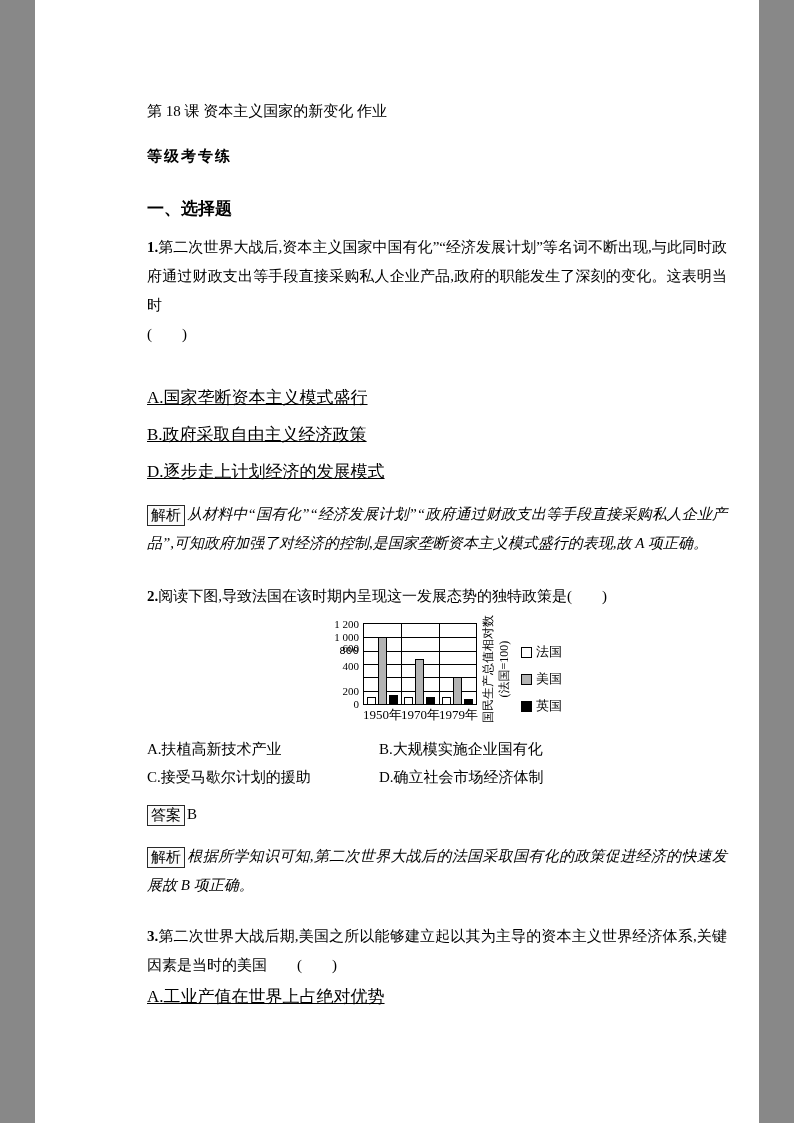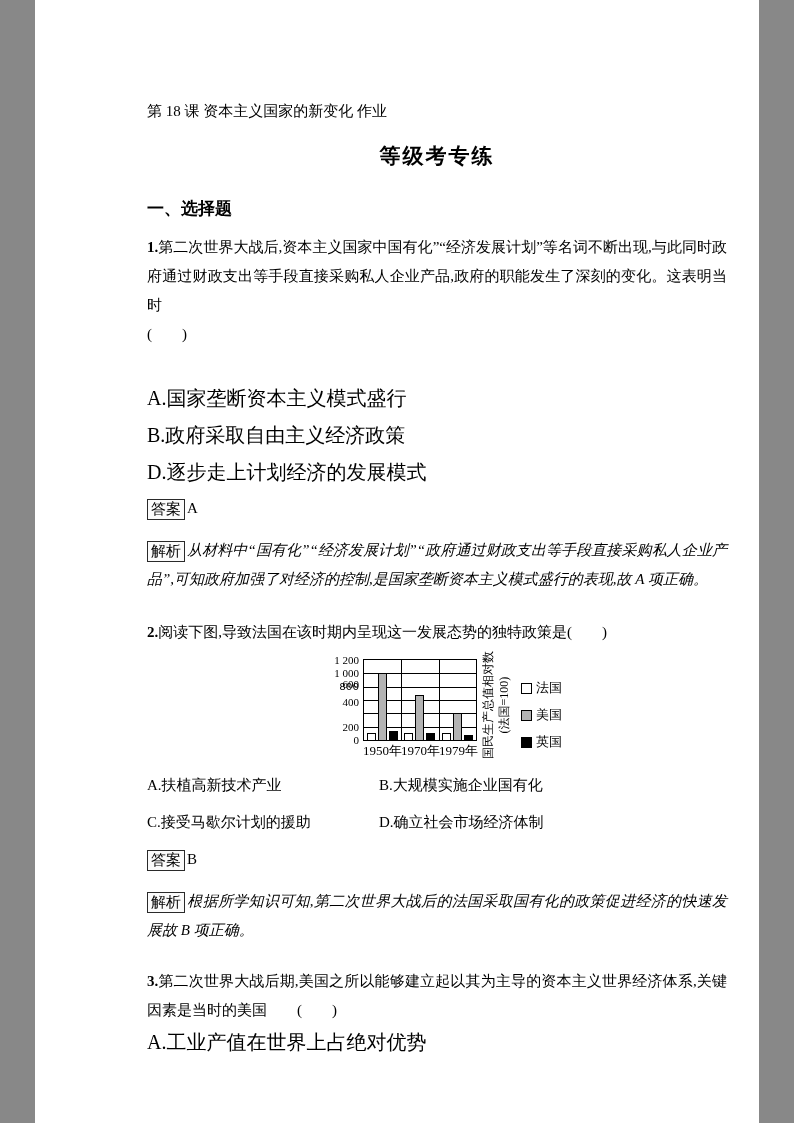--- a/index.html
+++ b/index.html
@@ -5,39 +5,39 @@
   html,body { margin:0; padding:0; background:#888; }
   .page {
     position:relative; width:724px; height:1123px; margin:0 auto;
     background:#ffffff; overflow:hidden; color:#000;
     font-family:"Liberation Serif","DejaVu Serif",serif;
   }
   .content { width:580px; margin-left:112px; padding-top:101px; }
 
   .doc-header { font-size:15px; line-height:20px; }
   .doc-title {
-    margin:20px 0 0 0; text-align:center; font-size:21px; line-height:30px;
+    margin:20px 0 0 0; font-size:15px; line-height:30px;
     font-weight:bold; font-family:"Liberation Sans","DejaVu Sans",sans-serif;
     letter-spacing:2px;
   }
   .section-heading {
     margin-top:27px; font-size:17px; line-height:22px; font-weight:bold;
     font-family:"Liberation Sans","DejaVu Sans",sans-serif;
   }
 
   .q-stem { margin:13px 0 0 0; font-size:15px; line-height:29px; text-align:justify; }
   .q-stem b { font-size:15px; }
   .q-brackets { margin:0; font-size:15px; line-height:29px; }
 
   .options-block { margin-top:40px; }
-  .option { font-size:20px; line-height:18px; margin-bottom:19px; }
+  .option { font-size:17px; line-height:18px; margin-bottom:19px;text-decoration:underline; }
 
   .options-grid {
     margin-top:14px; display:grid; grid-template-columns:232px auto;
-    row-gap:19px; font-size:15px; line-height:18px;
+    row-gap:10px; font-size:15px; line-height:18px;
   }
 
   .answer-row { margin-top:0; font-size:15px; line-height:22px; }
   .answer-row.tight { margin-top:-3px; }
   .boxed {
     display:inline-block; border:1px solid #2a2a2a; background:#fbfbfb;
     padding:0 3px; font-size:15px; line-height:19px; vertical-align:middle;
   }
   .answer-value { margin-left:2px; font-size:15px; }
 
@@ -86,23 +86,20 @@
 
     <div class="section-heading">一、选择题</div>
 
     <div>
       <p class="q-stem"><b>1.</b><span>第二次世界大战后,资本主义国家中国有化”“经济发展计划”等名词不断出现,与此同时政府通过财政支出等手段直接采购私人企业产品,政府的职能发生了深刻的变化。这表明当时</span></p>
       <p class="q-brackets">(　　)</p>
       <div class="options-block">
         <div class="option">A.国家垄断资本主义模式盛行</div>
         <div class="option">B.政府采取自由主义经济政策</div>
         <div class="option">D.逐步走上计划经济的发展模式</div>
-      </div>
-      <div class="answer-row tight">
-        <span class="boxed">答案</span><span class="answer-value">A</span>
       </div>
       <p class="analysis-para">
         <span class="boxed">解析</span><span class="analysis-text">从材料中“国有化”“经济发展计划”“政府通过财政支出等手段直接采购私人企业产品”,可知政府加强了对经济的控制,是国家垄断资本主义模式盛行的表现,故 A 项正确。</span>
       </p>
     </div>
 
     <div>
       <p class="q-stem" style="margin-top:24px"><b>2.</b><span>阅读下图,导致法国在该时期内呈现这一发展态势的独特政策是(　　)</span></p>
 
       <div class="chart">

